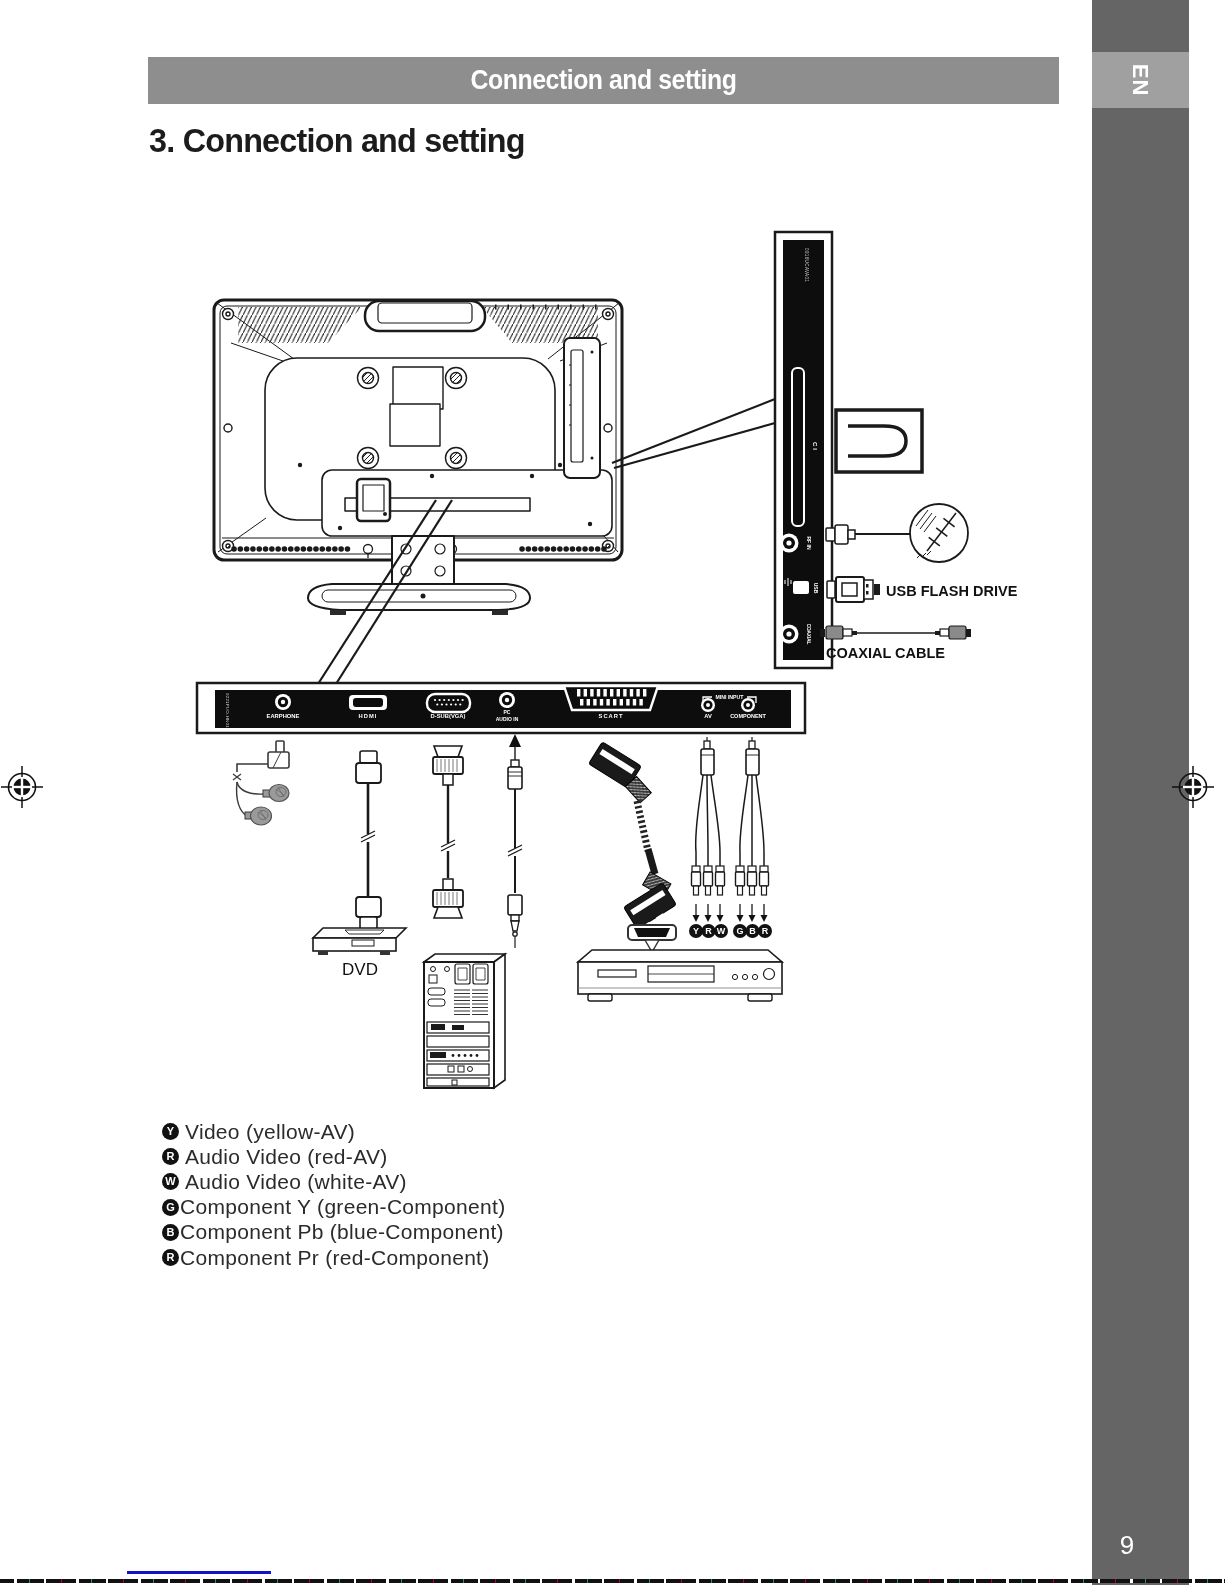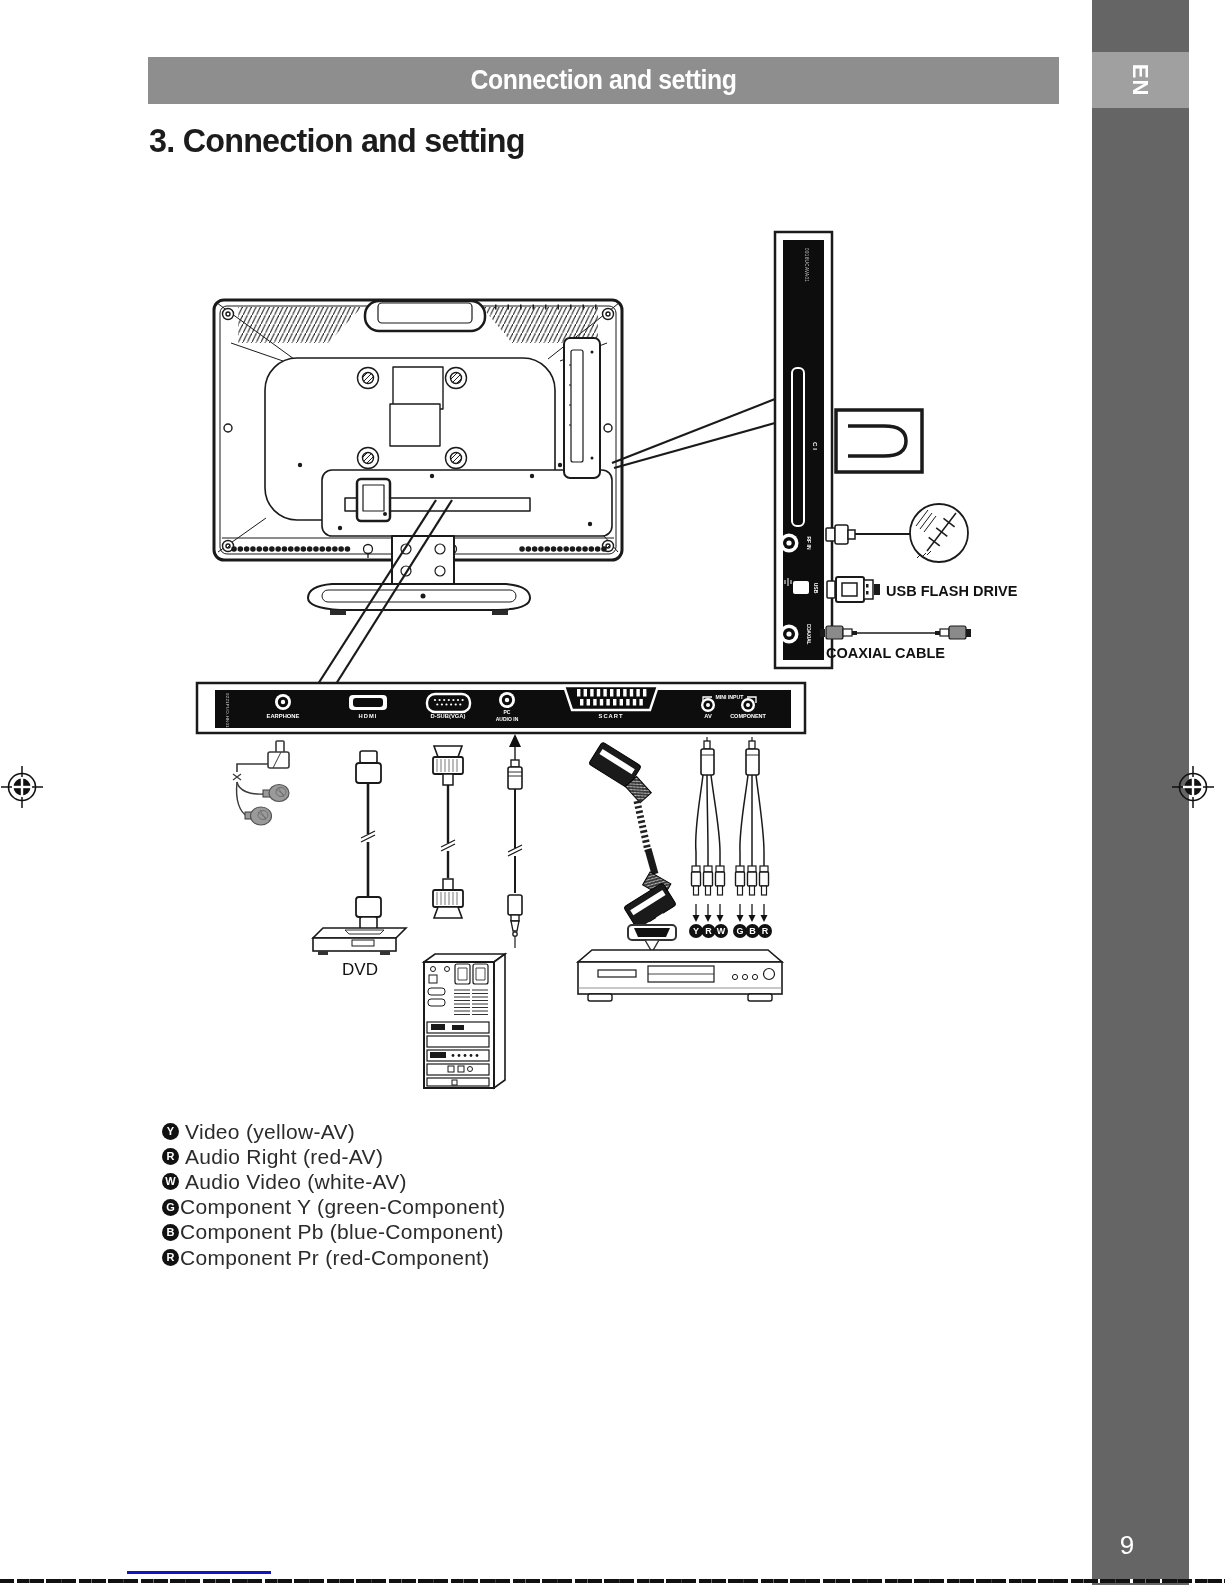--- a/index.html
+++ b/index.html
@@ -585,21 +585,21 @@
     </g>
   </svg>
 
   <div class="legend">
     <div class="legend-row">
       <span class="legend-badge">Y</span>
       <span class="legend-text">Video (yellow-AV)</span>
     </div>
     <div class="legend-row">
       <span class="legend-badge">R</span>
-      <span class="legend-text">Audio Right (red-AV)</span>
+      <span class="legend-text">Audio Video (red-AV)</span>
     </div>
     <div class="legend-row">
       <span class="legend-badge">W</span>
       <span class="legend-text">Audio Video (white-AV)</span>
     </div>
     <div class="legend-row">
       <span class="legend-badge">G</span>
       <span class="legend-text">Component Y (green-Component)</span>
     </div>
     <div class="legend-row">

